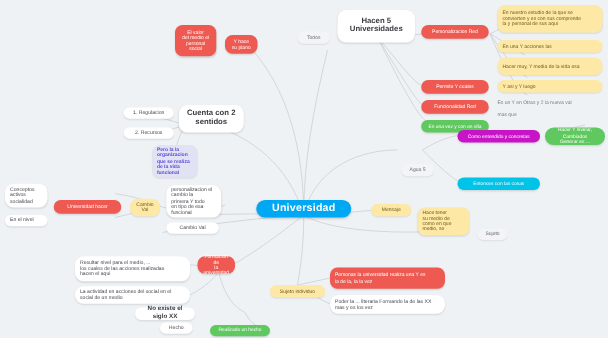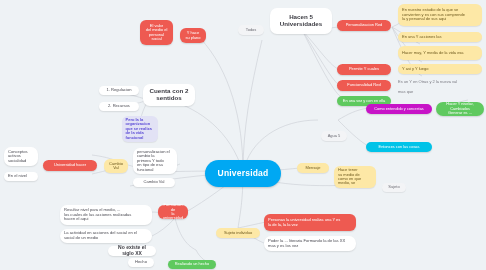--- a/index.html
+++ b/index.html
@@ -119,21 +119,21 @@
       <path d="M148,172 C160,172 170,168 180,164"></path>
       <path d="M175,218 C168,214 160,212 152,212"></path>
       <path d="M175,218 C168,226 160,232 152,236"></path>
       <path d="M175,218 C180,238 188,246 196,250"></path>
       <path d="M238,228 C248,226 256,224 266,222"></path>
       <path d="M238,228 C248,234 256,240 266,244"></path>
       <path d="M196,250 C200,258 206,262 212,264"></path>
     </g>
   </svg>
 
-  <div class="node central" style="left:205px;top:160px;width:76px;height:27px;">
+  <div class="node central" style="left:205px;top:160px;width:76px;height:14px;">
     <span>Universidad</span>
   </div>
 
   <div class="node card big" style="left:270px;top:8px;width:62px;height:26px;">
     <span style="white-space:pre-line;">Hacen 5
 Universidades</span>
   </div>
 
   <div class="node pill-grey" style="left:238px;top:25px;width:26px;height:10px;">
     <span>Todos</span>

